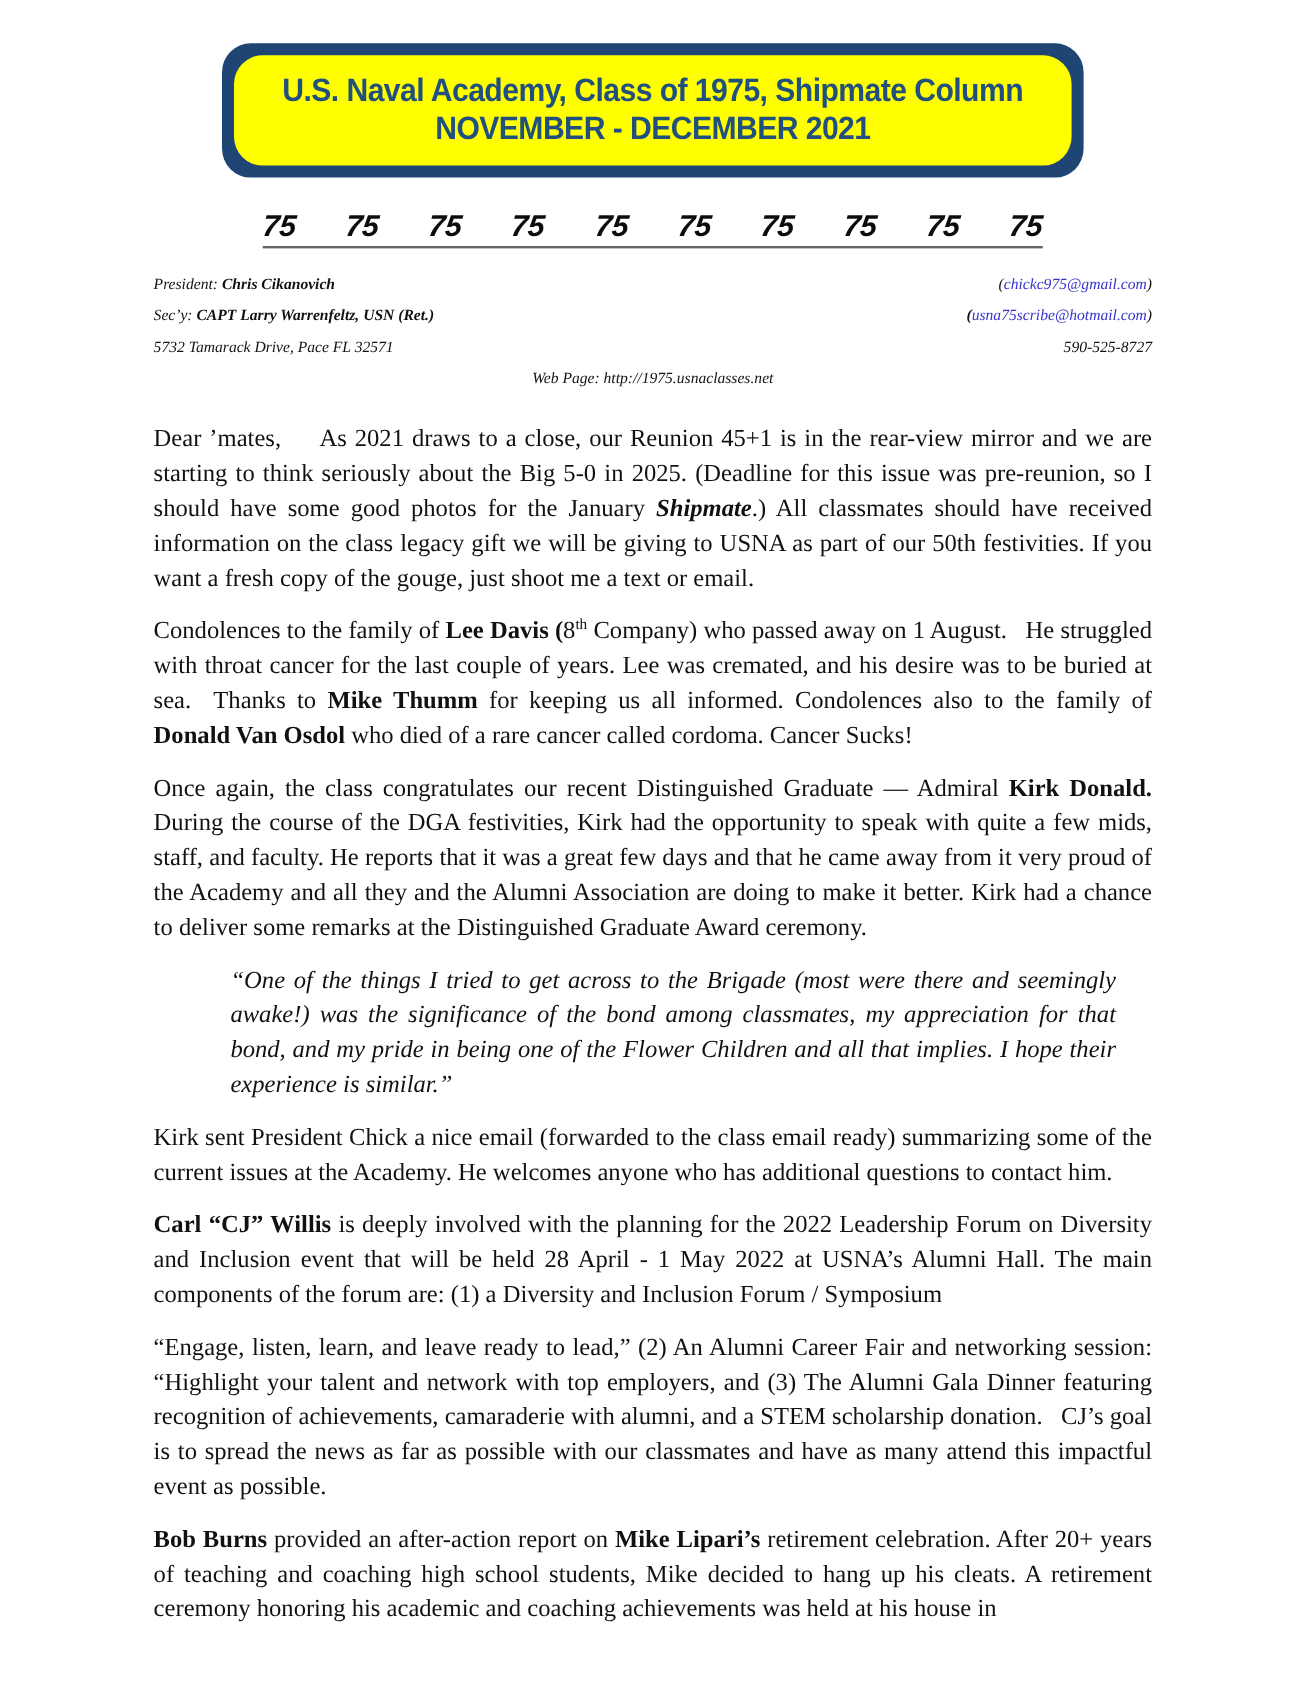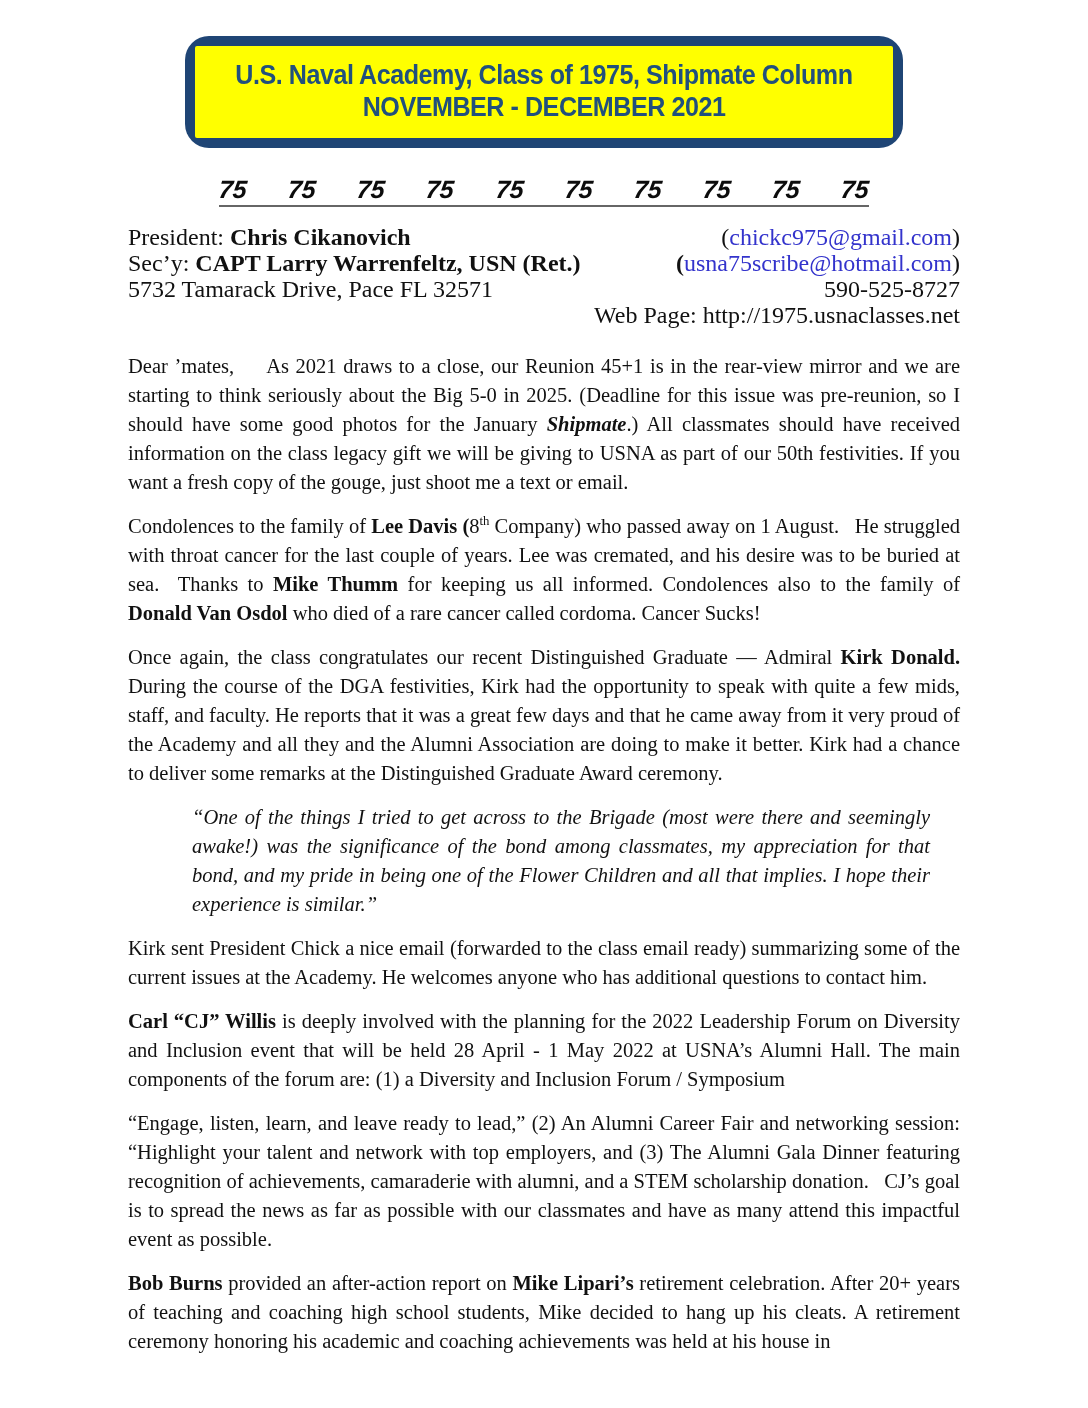--- a/index.html
+++ b/index.html
@@ -24,21 +24,21 @@
   .header-frame{
     width:718px;
     margin:0 auto;
     background:var(--frame);
     border-radius:24px;
     padding:10px;
     height:112px;
   }
   .header-inner{
     background:var(--fill);
-    border-radius:2px;
+    border-radius:24px;
     height:100%;
     display:flex;
     flex-direction:column;
     justify-content:center;
     align-items:center;
     text-align:center;
   }
   .header-line{
     font-family:"Liberation Sans", sans-serif;
     font-weight:bold;
@@ -66,28 +66,29 @@
     font-style:italic;
     font-size:25px;
     color:#0c0c0c;
     transform:skewX(-6deg);
   }
 
   
   .contact{
     width:832px;
     margin:17px auto 0 auto;
-    font-size:24px;
+    font-size:13px;
     line-height:26px;
+    font-style:italic;
   }
   .crow{display:flex;justify-content:space-between;}
   .b{font-weight:bold;}
   .i{font-style:italic;font-weight:bold;}
   .link{color:var(--link);}
-  .webline{text-align:right;}
+  .webline{text-align:center;}
 
   
   .bodytext{
     width:832px;
     margin:24px auto 0 auto;
     font-size:20.5px;
     line-height:29px;
   }
   .para{
     text-align:justify;

